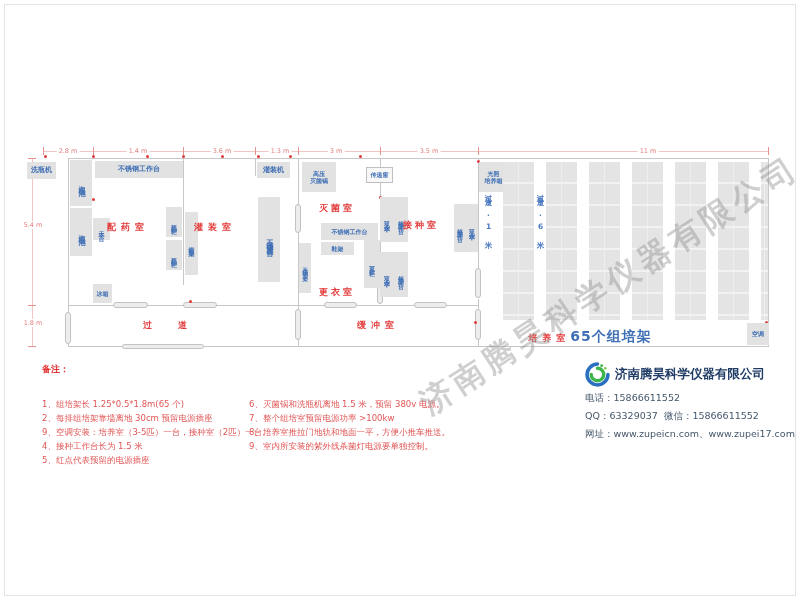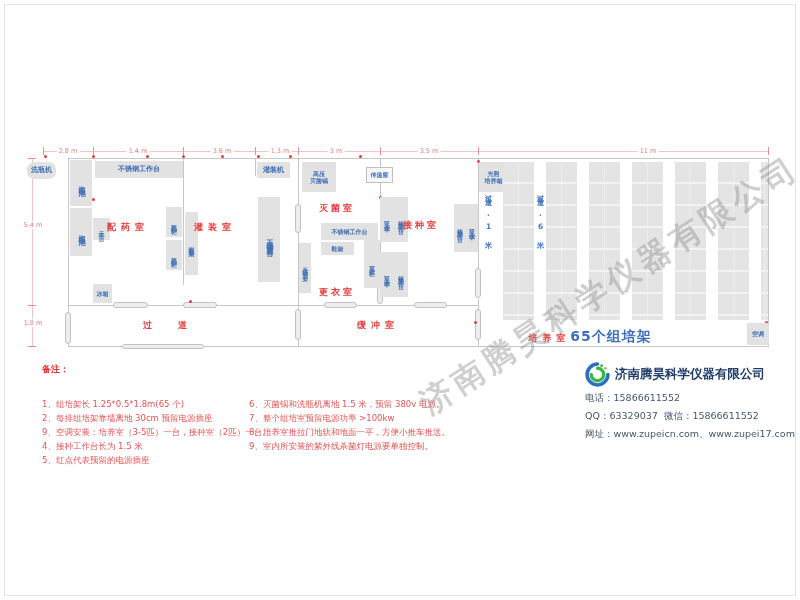--- a/index.html
+++ b/index.html
@@ -117,21 +117,21 @@
     <div class="outlet" style="left: 765px; top: 321px;"></div>
     <div class="dim" style="left: 68px; top: 151px;">2.8 m</div>
     <div class="dim" style="left: 138px; top: 151px;">1.4 m</div>
     <div class="dim" style="left: 222px; top: 151px;">3.6 m</div>
     <div class="dim" style="left: 280px; top: 151px;">1.3 m</div>
     <div class="dim" style="left: 336px; top: 151px;">3 m</div>
     <div class="dim" style="left: 429px; top: 151px;">3.5 m</div>
     <div class="dim" style="left: 648px; top: 151px;">11 m</div>
     <div class="dim" style="left: 33px; top: 225px;">5.4 m</div>
     <div class="dim" style="left: 33px; top: 323px;">1.8 m</div>
-    <div class="equip h" style="left: 27px; top: 162px; width: 29px; height: 17px; font-size: 7px; border-radius: 7px;">洗瓶机</div>
+    <div class="equip h" style="left: 27px; top: 162px; width: 29px; height: 17px; font-size: 7px;">洗瓶机</div>
     <div class="equip v" style="left: 70px; top: 160px; width: 22px; height: 46px; font-size: 7px;">泡瓶池</div>
     <div class="equip v" style="left: 70px; top: 208px; width: 22px; height: 48px; font-size: 7px;">泡瓶池</div>
     <div class="equip h" style="left: 95px; top: 161px; width: 88px; height: 17px; font-size: 7px;">不锈钢工作台</div>
     <div class="equip v" style="left: 93px; top: 218px; width: 17px; height: 22px; font-size: 6px;">天平台</div>
     <div class="equip v" style="left: 166px; top: 207px; width: 16px; height: 30px; font-size: 6px;">药品柜</div>
     <div class="equip v" style="left: 166px; top: 240px; width: 16px; height: 30px; font-size: 6px;">药品柜</div>
     <div class="equip h" style="left: 93px; top: 284px; width: 19px; height: 19px; font-size: 6px;">冰箱</div>
     <div class="equip v" style="left: 185px; top: 212px; width: 13px; height: 63px; font-size: 6px;">烘瓶架</div>
     <div class="equip h" style="left: 257px; top: 162px; width: 33px; height: 16px; font-size: 7px;">灌装机</div>
     <div class="equip v" style="left: 258px; top: 197px; width: 22px; height: 85px; font-size: 7px;">不锈钢灌装台</div>

